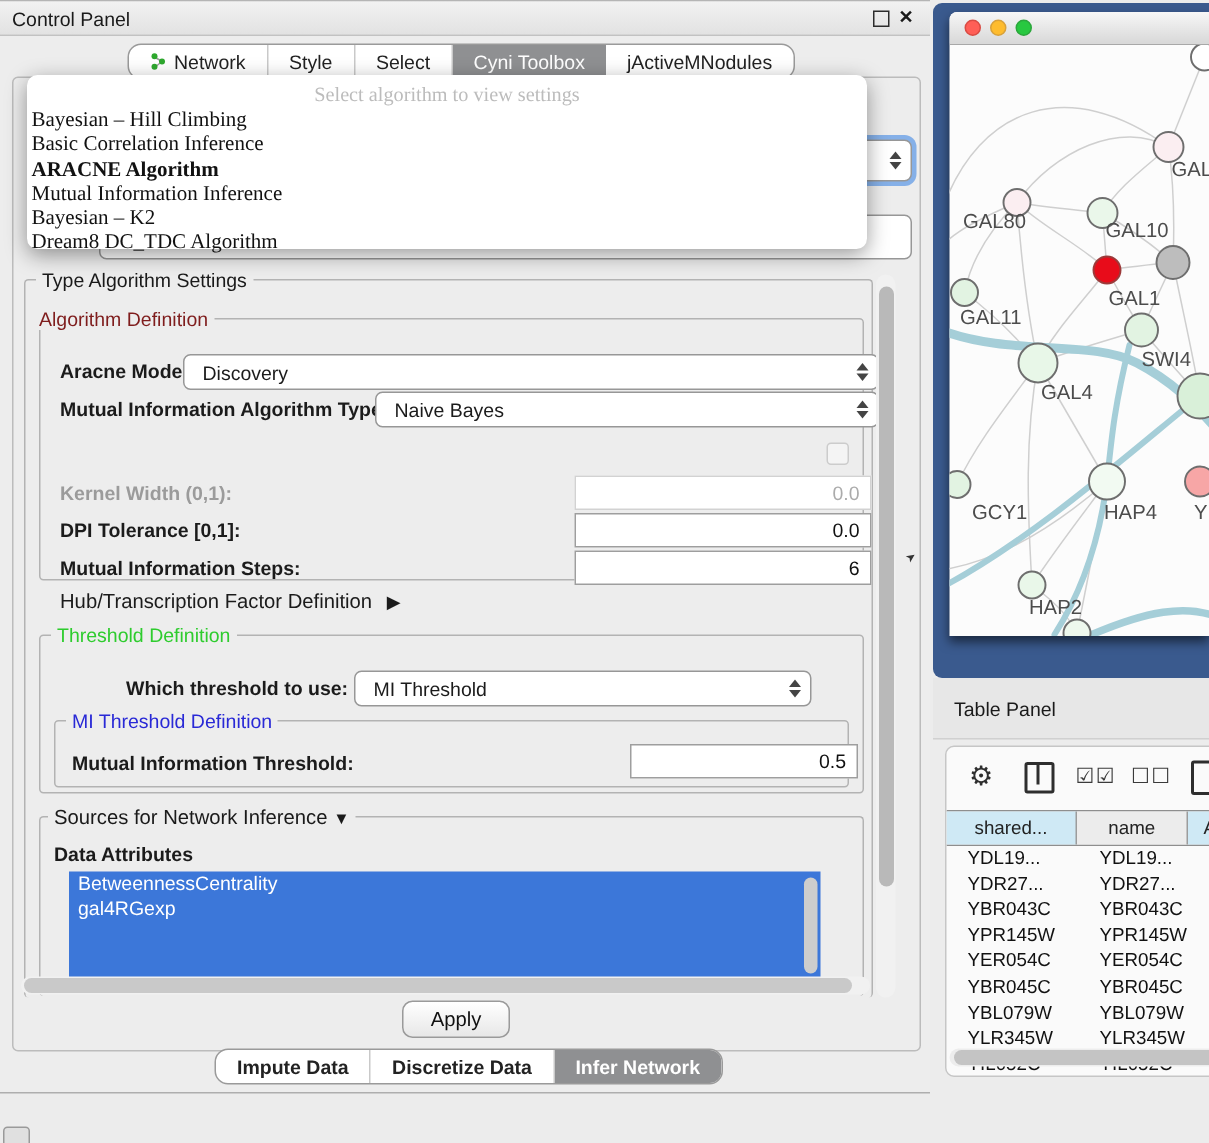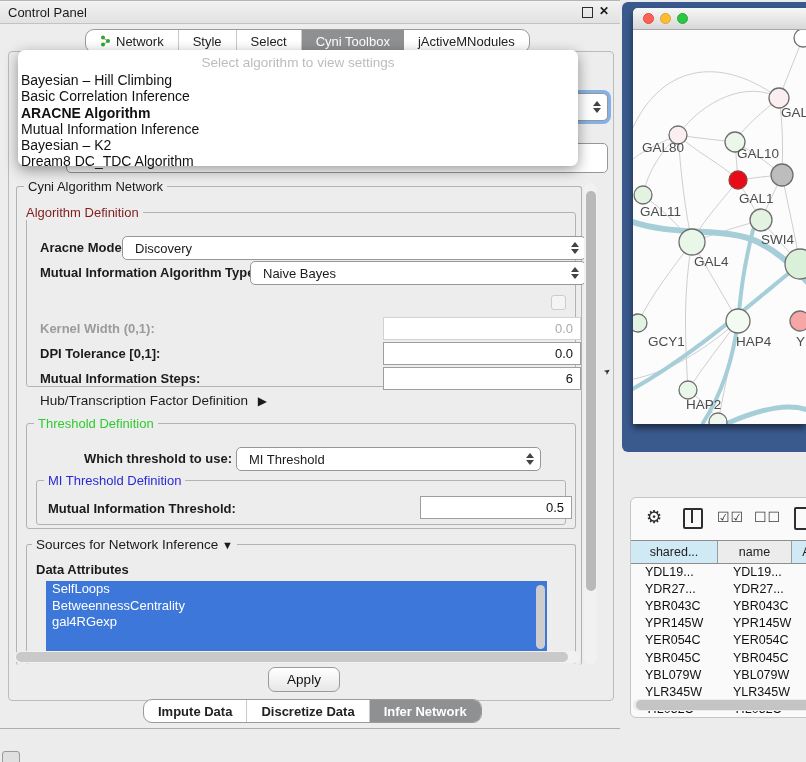--- a/index.html
+++ b/index.html
@@ -75,34 +75,34 @@
           <div class="tri-up"></div>
           <div class="tri-dn"></div>
         </div>
     </div>
 
     <div class="combo" style="left:66px;top:142px;width:528px;height:28px;color:#ababab;z-index:1;">
       <span>gal-filtered.sif default node</span>
     </div>
 
     <div class="abs" style="left:18px;top:49px;width:560px;height:116px;background:#fff;border-radius:7px;
-                box-shadow:0 4px 14px rgba(0,0,0,.4);z-index:30;">
+                box-shadow:0 4px 14px rgba(0,0,0,.4);z-index:30;font-family:Liberation Serif, serif;">
       <div style="text-align:center;color:#bcbcbc;font-size:13.5px;padding-top:5px;">Select algorithm to view settings</div>
       <div style="padding:2px 0 0 3px;">
         <div class="dd-item">Bayesian – Hill Climbing</div>
         <div class="dd-item">Basic Correlation Inference</div>
         <div class="dd-item b">ARACNE Algorithm</div>
         <div class="dd-item">Mutual Information Inference</div>
         <div class="dd-item">Bayesian – K2</div>
         <div class="dd-item">Dream8 DC_TDC Algorithm</div>
       </div>
     </div>
 
     <div class="groupbox" style="left:16px;top:185px;width:564px;height:478px;border-bottom:none;"></div>
-    <span class="grouplab" style="left:24px;top:178px;color:#1a1a1a;">Cyni Algorithm Network</span>
+    <span class="grouplab" style="left:24px;top:178px;color:#1a1a1a;">Type Algorithm Settings</span>
 
     <div class="groupbox" style="left:26px;top:211px;width:548px;height:173px;"></div>
     <span class="grouplab" style="left:22px;top:204px;color:#7f1d1d;">Algorithm Definition</span>
 
     <span class="abs lbl" style="left:40px;top:239px;">Aracne Mode:</span>
     <div class="combo" style="left:122px;top:235px;width:450px;height:22px;">
       <span>Discovery</span>
       <div class="stepper">
           <div class="tri-up"></div>
           <div class="tri-dn"></div>
@@ -160,21 +160,20 @@
     </div>
 
     <div class="groupbox" style="left:26px;top:543px;width:548px;height:119px;border-bottom:none;"></div>
     <span class="grouplab" style="left:32px;top:536px;color:#1a1a1a;font-size:13.5px;">
       <span>Sources for Network Inference</span>
       <span style="font-size:11px;">▼</span>
     </span>
     <span class="abs lbl" style="left:36px;top:561px;">Data Attributes</span>
 
     <div class="abs" style="left:46px;top:580px;width:501px;height:77px;background:#3c77d9;overflow:hidden;">
-      <div class="attr-item">SelfLoops</div>
       <div class="attr-item">BetweennessCentrality</div>
       <div class="attr-item">gal4RGexp</div>
       <div class="abs" style="right:2px;top:4px;width:9px;height:64px;background:#cdcdcd;border-radius:5px;"></div>
     </div>
 
     <div class="abs" style="left:14px;top:650px;width:566px;height:12px;background:#f1f1f1;border-radius:6px;">
       <div style="position:absolute;left:2px;top:1px;width:552px;height:10px;background:#c9c9c9;border-radius:5px;"></div>
     </div>
 
     <div class="abs" style="left:584px;top:182px;width:13px;height:482px;background:#f1f1f1;border-radius:7px;">
@@ -276,20 +275,23 @@
   <span class="nodelab" style="left:737px;top:146px;">GAL10</span>
   <span class="nodelab" style="left:739px;top:191px;">GAL1</span>
   <span class="nodelab" style="left:640px;top:204px;">GAL11</span>
   <span class="nodelab" style="left:761px;top:232px;">SWI4</span>
   <span class="nodelab" style="left:694px;top:254px;">GAL4</span>
   <span class="nodelab" style="left:648px;top:334px;">GCY1</span>
   <span class="nodelab" style="left:736px;top:334px;">HAP4</span>
   <span class="nodelab" style="left:796px;top:334px;">Y</span>
   <span class="nodelab" style="left:686px;top:397px;">HAP2</span>
 
+  <div class="abs" style="left:622px;top:452px;width:184px;height:40px;background:#e7e7e7;border-bottom:1px solid #d0d0d0;">
+    <span class="abs" style="left:14px;top:13px;font-size:13px;color:#1a1a1a;">Table Panel</span>
+  </div>
 
   <div class="abs" style="left:630px;top:497px;width:190px;height:219px;background:#fafafa;border:1px solid #c6c6c6;border-radius:6px;overflow:hidden;">
 
     <div class="abs" style="left:0;top:0;width:190px;height:41px;">
       <span class="abs" style="left:15px;top:8px;font-size:18px;color:#2e2e2e;">⚙</span>
       <span class="abs" style="left:52px;top:10px;width:16px;height:17px;border:2px solid #2e2e2e;border-radius:2px;">
         <span style="position:absolute;left:6px;top:0;width:2px;height:13px;background:#2e2e2e;"></span>
       </span>
       <span class="abs" style="left:86px;top:11px;font-size:14px;color:#3a3a3a;letter-spacing:1px;">☑☑</span>
       <span class="abs" style="left:123px;top:11px;font-size:14px;color:#3a3a3a;letter-spacing:1px;">☐☐</span>

